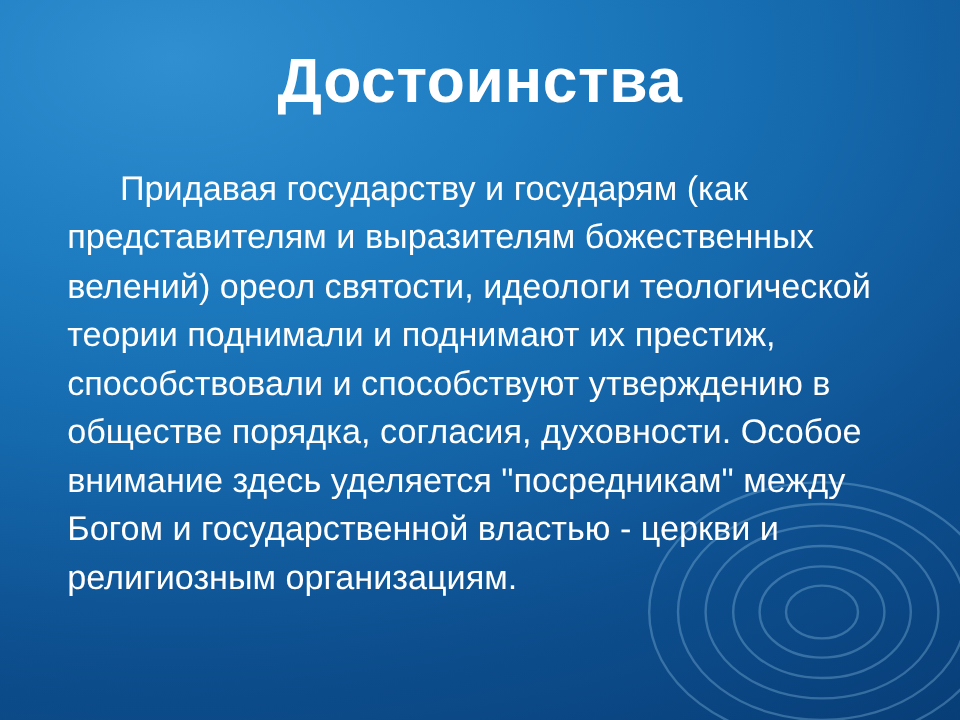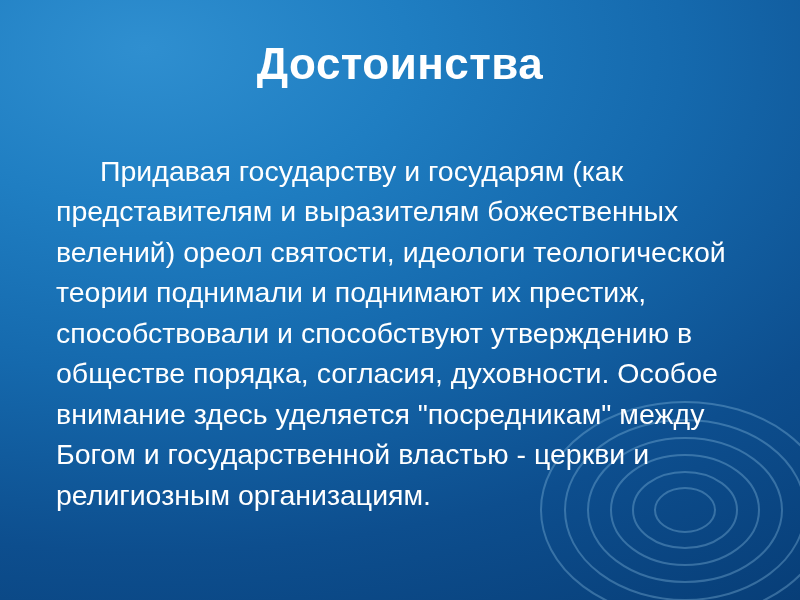--- a/index.html
+++ b/index.html
@@ -32,29 +32,29 @@
   }
   .rings svg { display: block; }
 
   .title {
     position: absolute;
     top: 40px;
     left: 0;
     width: 800px;
     text-align: center;
     color: #ffffff;
-    font-size: 44px;
+    font-size: 52px;
     font-weight: bold;
     letter-spacing: 0.5px;
     line-height: 1.1;
   }
 
   .body-text {
     position: absolute;
-    top: 151px;
+    top: 138px;
     left: 56px;
     width: 700px;
     color: #ffffff;
     font-size: 28.5px;
     line-height: 1.42;
     text-indent: 44px;
     font-weight: normal;
     white-space: pre-wrap;
   }
 </style>

